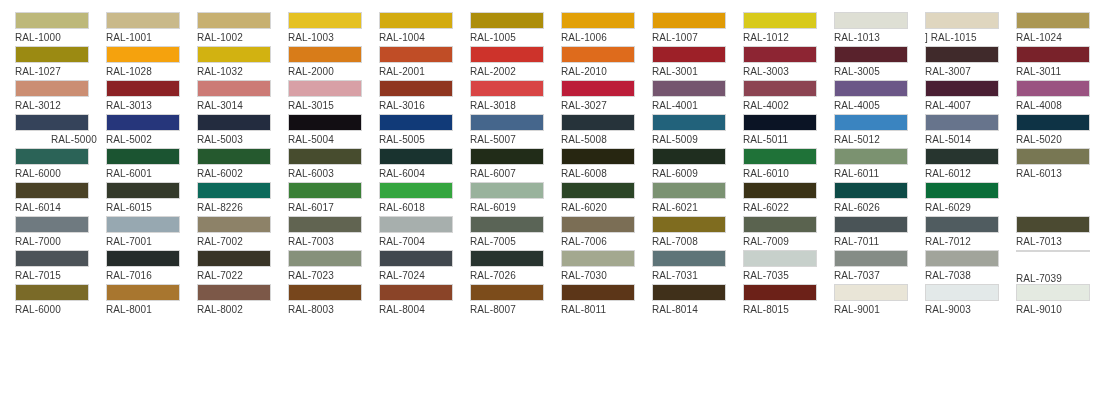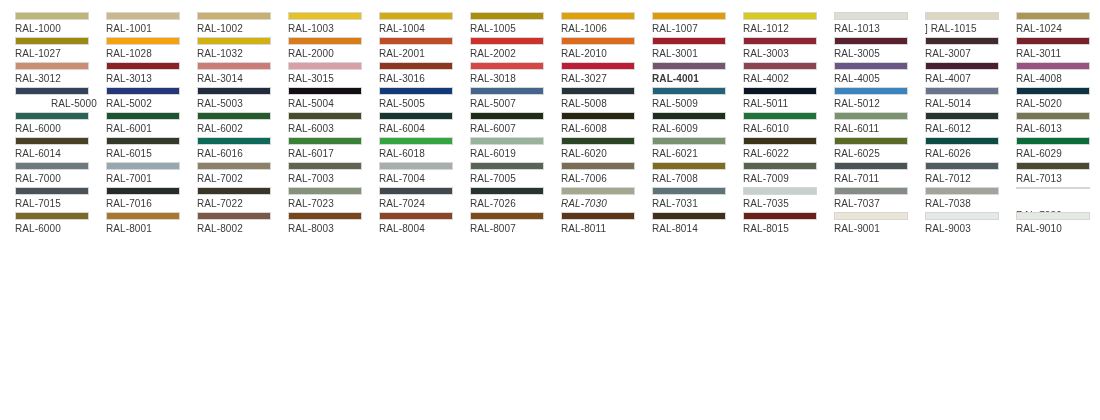--- a/index.html
+++ b/index.html
@@ -17,21 +17,21 @@
   #color-chart {
     position: relative;
     width: 1100px;
     height: 420px;
     box-sizing: border-box;
     padding: 12px 0 0 15px;
   }
 
   .chart-row {
     display: flex;
-    height: 25px;
+    height: 34px;
     margin: 0;
     padding: 0;
   }
 
   .swatch-cell {
     width: 74px;
     margin-right: 17px;
     display: flex;
     flex-direction: column;
     align-items: flex-start;
@@ -181,21 +181,21 @@
       <div class="swatch-cell">
         <div class="swatch-chip" style="background-color: rgb(216, 69, 69); border-color: rgb(214, 214, 214);"></div>
         <div class="swatch-label" style="color: rgb(58, 58, 58);">RAL-3018</div>
       </div>
       <div class="swatch-cell">
         <div class="swatch-chip" style="background-color: rgb(188, 29, 57); border-color: rgb(214, 214, 214);"></div>
         <div class="swatch-label" style="color: rgb(58, 58, 58);">RAL-3027</div>
       </div>
       <div class="swatch-cell">
         <div class="swatch-chip" style="background-color: rgb(117, 86, 111); border-color: rgb(214, 214, 214);"></div>
-        <div class="swatch-label" style="color: rgb(58, 58, 58); font-weight: bold;">RAL-4001</div>
+        <div class="swatch-label" style="color: rgb(58, 58, 58);">RAL-4001</div>
       </div>
       <div class="swatch-cell">
         <div class="swatch-chip" style="background-color: rgb(140, 68, 82); border-color: rgb(214, 214, 214);"></div>
         <div class="swatch-label" style="color: rgb(58, 58, 58);">RAL-4002</div>
       </div>
       <div class="swatch-cell">
         <div class="swatch-chip" style="background-color: rgb(107, 87, 135); border-color: rgb(214, 214, 214);"></div>
         <div class="swatch-label" style="color: rgb(58, 58, 58);">RAL-4005</div>
       </div>
       <div class="swatch-cell">
@@ -311,21 +311,21 @@
       <div class="swatch-cell">
         <div class="swatch-chip" style="background-color: rgb(74, 66, 39); border-color: rgb(214, 214, 214);"></div>
         <div class="swatch-label" style="color: rgb(58, 58, 58);">RAL-6014</div>
       </div>
       <div class="swatch-cell">
         <div class="swatch-chip" style="background-color: rgb(52, 58, 43); border-color: rgb(214, 214, 214);"></div>
         <div class="swatch-label" style="color: rgb(58, 58, 58);">RAL-6015</div>
       </div>
       <div class="swatch-cell">
         <div class="swatch-chip" style="background-color: rgb(13, 106, 91); border-color: rgb(214, 214, 214);"></div>
-        <div class="swatch-label" style="color: rgb(58, 58, 58);">RAL-6016</div>
+        <div class="swatch-label" style="color: rgb(58, 58, 58);">RAL-8226</div>
       </div>
       <div class="swatch-cell">
         <div class="swatch-chip" style="background-color: rgb(59, 128, 55); border-color: rgb(214, 214, 214);"></div>
         <div class="swatch-label" style="color: rgb(58, 58, 58);">RAL-6017</div>
       </div>
       <div class="swatch-cell">
         <div class="swatch-chip" style="background-color: rgb(53, 165, 63); border-color: rgb(214, 214, 214);"></div>
         <div class="swatch-label" style="color: rgb(58, 58, 58);">RAL-6018</div>
       </div>
       <div class="swatch-cell">
@@ -338,24 +338,20 @@
       </div>
       <div class="swatch-cell">
         <div class="swatch-chip" style="background-color: rgb(123, 146, 114); border-color: rgb(214, 214, 214);"></div>
         <div class="swatch-label" style="color: rgb(58, 58, 58);">RAL-6021</div>
       </div>
       <div class="swatch-cell">
         <div class="swatch-chip" style="background-color: rgb(59, 51, 23); border-color: rgb(214, 214, 214);"></div>
         <div class="swatch-label" style="color: rgb(58, 58, 58);">RAL-6022</div>
       </div>
       <div class="swatch-cell">
-        <div class="swatch-chip" style="background-color: rgb(91, 107, 38); border-color: rgb(214, 214, 214);"></div>
-        <div class="swatch-label" style="color: rgb(58, 58, 58);">RAL-6025</div>
-      </div>
-      <div class="swatch-cell">
         <div class="swatch-chip" style="background-color: rgb(14, 75, 71); border-color: rgb(214, 214, 214);"></div>
         <div class="swatch-label" style="color: rgb(58, 58, 58);">RAL-6026</div>
       </div>
       <div class="swatch-cell">
         <div class="swatch-chip" style="background-color: rgb(11, 109, 57); border-color: rgb(214, 214, 214);"></div>
         <div class="swatch-label" style="color: rgb(58, 58, 58);">RAL-6029</div>
       </div>
     </div>
     <div class="chart-row">
       <div class="swatch-cell">
@@ -427,21 +423,21 @@
       <div class="swatch-cell">
         <div class="swatch-chip" style="background-color: rgb(65, 72, 78); border-color: rgb(214, 214, 214);"></div>
         <div class="swatch-label" style="color: rgb(58, 58, 58);">RAL-7024</div>
       </div>
       <div class="swatch-cell">
         <div class="swatch-chip" style="background-color: rgb(40, 52, 47); border-color: rgb(214, 214, 214);"></div>
         <div class="swatch-label" style="color: rgb(58, 58, 58);">RAL-7026</div>
       </div>
       <div class="swatch-cell">
         <div class="swatch-chip" style="background-color: rgb(163, 168, 143); border-color: rgb(214, 214, 214);"></div>
-        <div class="swatch-label" style="color: rgb(58, 58, 58); font-style: italic;">RAL-7030</div>
+        <div class="swatch-label" style="color: rgb(58, 58, 58);">RAL-7030</div>
       </div>
       <div class="swatch-cell">
         <div class="swatch-chip" style="background-color: rgb(94, 116, 120); border-color: rgb(214, 214, 214);"></div>
         <div class="swatch-label" style="color: rgb(58, 58, 58);">RAL-7031</div>
       </div>
       <div class="swatch-cell">
         <div class="swatch-chip" style="background-color: rgb(199, 208, 203); border-color: rgb(214, 214, 214);"></div>
         <div class="swatch-label" style="color: rgb(58, 58, 58);">RAL-7035</div>
       </div>
       <div class="swatch-cell">

